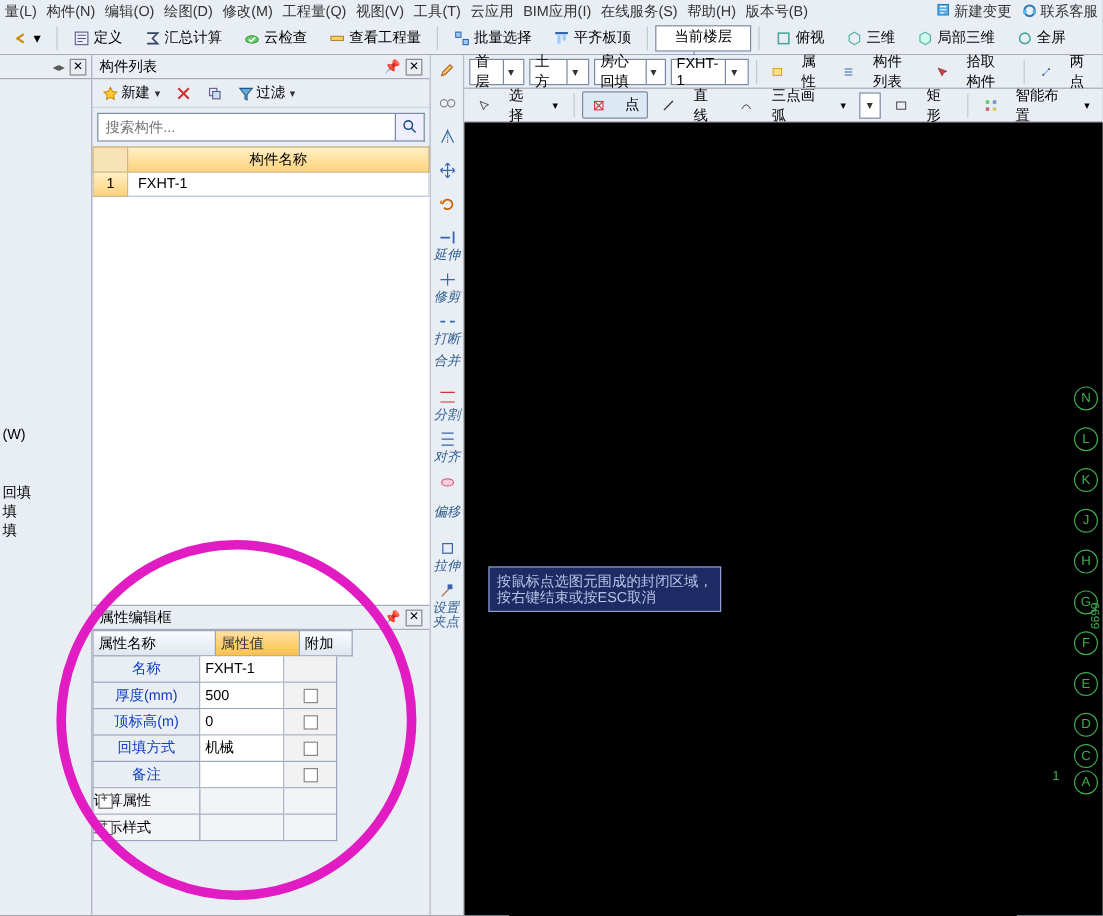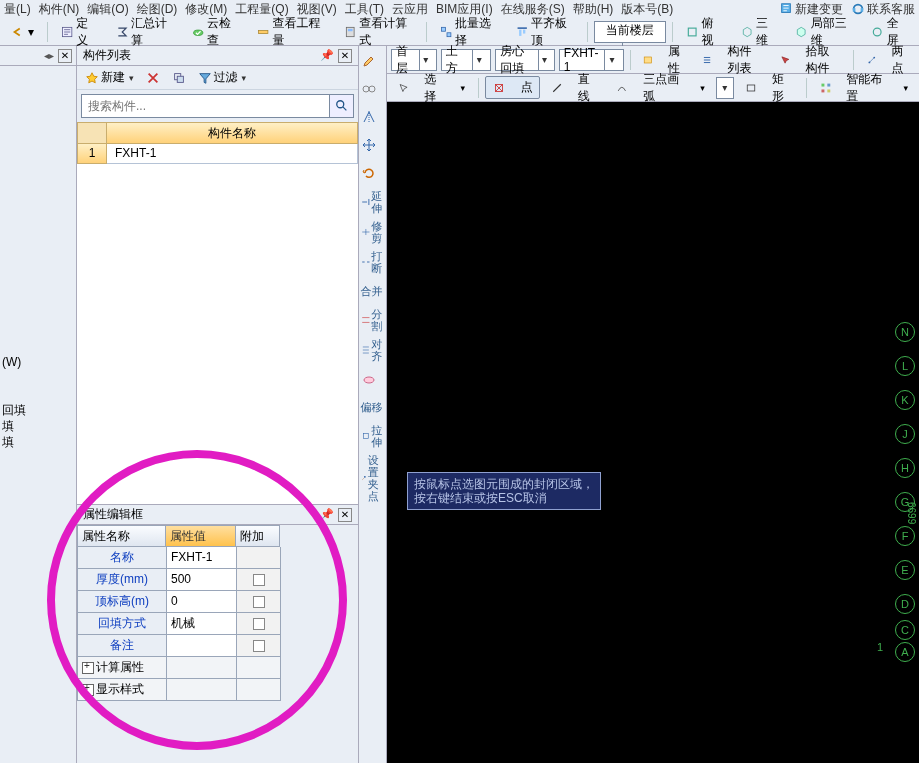--- a/index.html
+++ b/index.html
@@ -41,36 +41,36 @@
   .grid-head .rowh{ width:30px; background:#f7e3b5; border:1px solid #c9ad6d;}
   .grid-head .colh{ flex:1; background:#ffe29b; background:linear-gradient(#fff0c6,#ffd27a); border:1px solid #c9ad6d; border-left:none; text-align:center; line-height:20px; font-weight:normal;}
   .grid-row { display:flex; height:20px;}
   .grid-row .rh{ width:30px; background:#ffe29b; background:linear-gradient(#fff0c6,#ffd27a);border:1px solid #c9ad6d;border-top:none;text-align:center;line-height:18px;}
   .grid-row .cell{ flex:1; background:#fff;border:1px solid #b5c3d6;border-top:none;border-left:none; padding:0 8px; line-height:18px;}
   .grid-body{ background:#fff; flex:0 0 360px; overflow:auto;}
   
   .prop-panel{ border-top:1px solid #aab;}
   .prop-head{ display:flex; height:22px;}
   .prop-head div{ border:1px solid #9aa6b9; line-height:20px; padding:0 4px; background:linear-gradient(#fafcff,#dfe6f0);}
-  .prop-head .c1{width:89px;}
+  .prop-head .c1{width:103px;}
   .prop-head .c2{width:70px; background:linear-gradient(#ffe8b0,#ffd173); border-left:none; color:#7a3; color:#333;}
   .prop-head .c2sel{background:linear-gradient(#ffdf9f,#ffc24d);}
   .prop-head .c3{width:44px; border-left:none;}
   .prop-rows .row{display:flex;height:22px;}
   .prop-rows .row .c1{width:90px;border:1px solid #9aa6b9;border-top:none;text-align:center;line-height:20px;color:#1040c0;}
   .prop-rows .row .c2{width:70px;border:1px solid #9aa6b9;border-top:none;border-left:none;line-height:20px;padding:0 4px;background:#fff;}
   .prop-rows .row .c3{width:44px;border:1px solid #9aa6b9;border-top:none;border-left:none;background:#f2f2f2;display:flex;align-items:center;justify-content:center;}
   .prop-rows .row .c3 .chk{width:12px;height:12px;border:1px solid #888;background:#fff;}
-  .prop-rows .row.group .c1{color:#000;text-align:left;padding-left:18px;position:relative;background:#f2f4f7;}
+  .prop-rows .row.group .c1{color:#000;text-align:left;position:relative;background:#f2f4f7;}
   .prop-rows .row.group .c1::before{content:"";position:absolute;left:4px;top:5px;width:10px;height:10px;border:1px solid #666;background:#fff;}
   .prop-rows .row.group .c1::after{content:"+";position:absolute;left:6px;top:3px;font-size:10px;color:#333;line-height:12px;}
   .prop-rows .row.group .c2,.prop-rows .row.group .c3{background:#f2f4f7;}
 
   .icon-col { width:28px; background:#e9eef5; border-right:1px solid #aab; display:flex; flex-direction:column; align-items:center; padding-top:4px; gap:6px;}
-  .icon-col .vtool{width:24px;min-height:22px;display:flex;flex-direction:row;align-items:center;justify-content:flex-start;font-size:11px;color:#34608f;cursor:pointer;line-height:12px; gap:1px;}
+  .icon-col .vtool{width:24px;min-height:22px;display:flex;flex-direction:column;align-items:center;justify-content:flex-start;font-size:11px;color:#34608f;cursor:pointer;line-height:12px; gap:1px;font-style:italic;}
   .icon-col .vtool .vic{width:16px;height:16px;display:block;}
   .icon-col .vtool .lbl{writing-mode:horizontal-tb; font-size:11px;}
 
   .canvas-area{ flex:1; display:flex; flex-direction:column; background:#e9eef5;}
   .canvas-toolbar1{height:28px;display:flex;align-items:center;gap:4px;padding:0 4px;border-bottom:1px solid #aab;flex-wrap:nowrap;}
   .canvas-toolbar2{height:28px;display:flex;align-items:center;gap:4px;padding:0 4px;border-bottom:1px solid #aab;}
   .ctb-btn{display:inline-flex;align-items:center;gap:15px;padding:2px 6px;border:1px solid transparent;border-radius:2px;cursor:pointer;}
   .ctb-btn.dd::after{content:"▾";font-size:9px;margin-left:2px;}
   .viewport{flex:1;background:#000;position:relative;overflow:hidden;}
   .tooltip{position:absolute;left:20px;top:370px;background:#1d2a63;border:1px solid #8fa0d0;color:#b6c3e6;padding:4px 6px;line-height:14px;}
@@ -142,27 +142,20 @@
         <path d="M5 9l2 2 4-4" stroke="#fff" fill="none" stroke-width="1.5"></path>
       </svg>
       <span>云检查</span>
     </span>
   <span class="tb-btn">
       <svg class="ic" viewBox="0 0 16 16">
         <rect x="2" y="6" width="12" height="4" fill="#fc6" stroke="#a83"></rect>
       </svg>
       <span>查看工程量</span>
     </span>
-  <span class="tb-btn">
-      <svg class="ic" viewBox="0 0 16 16">
-        <rect x="3" y="2" width="10" height="12" fill="#ddd" stroke="#666"></rect>
-        <rect x="5" y="4" width="6" height="3" fill="#8bf"></rect>
-      </svg>
-      <span>查看计算式</span>
-    </span>
   <div class="vert-sep"></div>
   <span class="tb-btn">
       <svg class="ic" viewBox="0 0 16 16">
         <rect x="2" y="2" width="5" height="5" fill="#9cf" stroke="#36a"></rect>
         <rect x="9" y="9" width="5" height="5" fill="#9cf" stroke="#36a"></rect>
       </svg>
       <span>批量选择</span>
     </span>
   <span class="tb-btn">
       <svg class="ic" viewBox="0 0 16 16">

